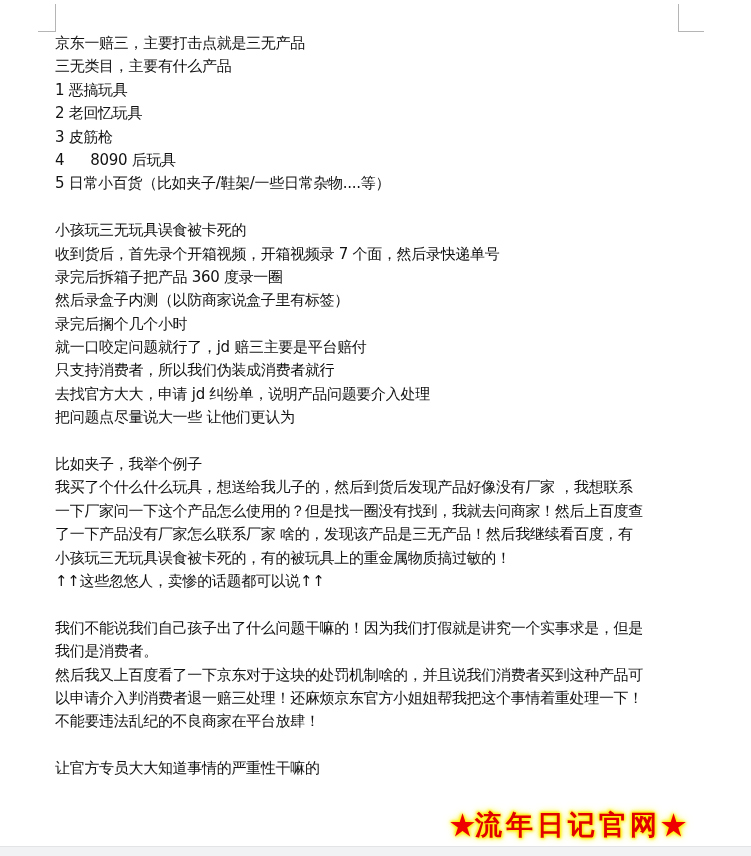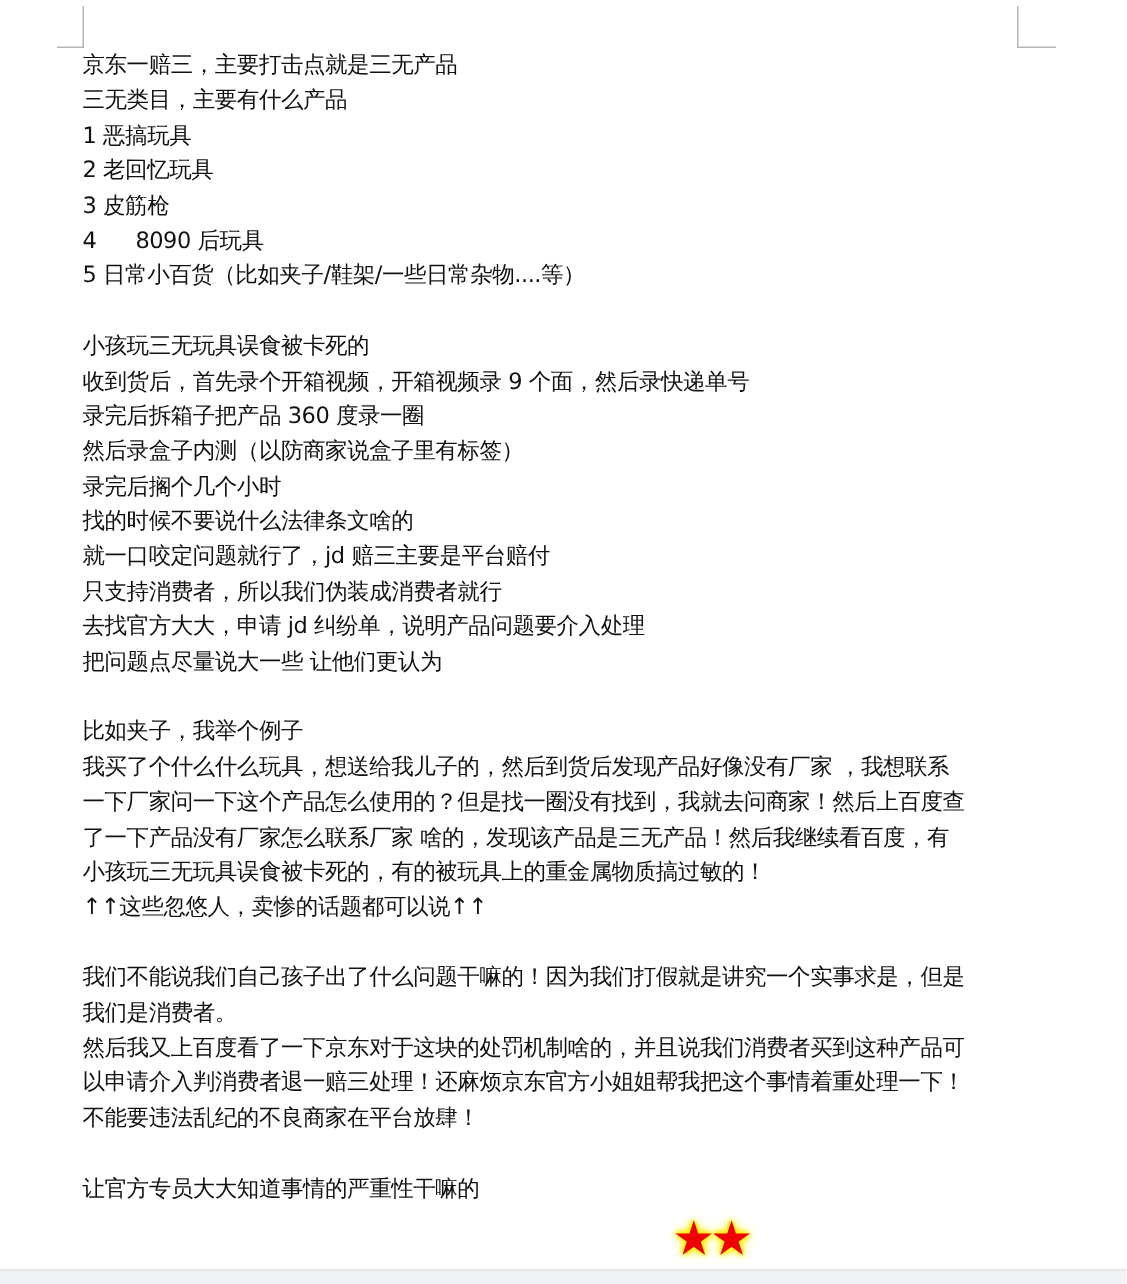--- a/index.html
+++ b/index.html
@@ -56,25 +56,24 @@
   <div class="doc">
     <div class="line">京东一赔三，主要打击点就是三无产品</div>
     <div class="line">三无类目，主要有什么产品</div>
     <div class="line">1 恶搞玩具</div>
     <div class="line">2 老回忆玩具</div>
     <div class="line">3 皮筋枪</div>
     <div class="line"><span>4</span><span class="tab"></span><span>8090 后玩具</span></div>
     <div class="line">5 日常小百货（比如夹子/鞋架/一些日常杂物....等）</div>
     <div class="line blank"></div>
     <div class="line">小孩玩三无玩具误食被卡死的</div>
-    <div class="line">收到货后，首先录个开箱视频，开箱视频录 9 个面，然后录快递单号</div>
+    <div class="line">收到货后，首先录个开箱视频，开箱视频录 7 个面，然后录快递单号</div>
     <div class="line">录完后拆箱子把产品 360 度录一圈</div>
     <div class="line">然后录盒子内测（以防商家说盒子里有标签）</div>
     <div class="line">录完后搁个几个小时</div>
-    <div class="line">找的时候不要说什么法律条文啥的</div>
     <div class="line">就一口咬定问题就行了，jd 赔三主要是平台赔付</div>
     <div class="line">只支持消费者，所以我们伪装成消费者就行</div>
     <div class="line">去找官方大大，申请 jd 纠纷单，说明产品问题要介入处理</div>
     <div class="line">把问题点尽量说大一些  让他们更认为</div>
     <div class="line blank"></div>
     <div class="line">比如夹子，我举个例子</div>
     <div class="line">我买了个什么什么玩具，想送给我儿子的，然后到货后发现产品好像没有厂家 ，我想联系</div>
     <div class="line">一下厂家问一下这个产品怎么使用的？但是找一圈没有找到，我就去问商家！然后上百度查</div>
     <div class="line">了一下产品没有厂家怎么联系厂家 啥的，发现该产品是三无产品！然后我继续看百度，有</div>
     <div class="line">小孩玩三无玩具误食被卡死的，有的被玩具上的重金属物质搞过敏的！</div>
@@ -84,17 +83,18 @@
     <div class="line">我们是消费者。</div>
     <div class="line">然后我又上百度看了一下京东对于这块的处罚机制啥的，并且说我们消费者买到这种产品可</div>
     <div class="line">以申请介入判消费者退一赔三处理！还麻烦京东官方小姐姐帮我把这个事情着重处理一下！</div>
     <div class="line">不能要违法乱纪的不良商家在平台放肆！</div>
     <div class="line blank"></div>
     <div class="line">让官方专员大大知道事情的严重性干嘛的</div>
   </div>
 
   <div class="watermark">
     <span class="star">★</span>
+    <span>流年日记官网</span>
     <span class="star">★</span>
   </div>
 </div>
 
 <div class="bottom-bar"></div>
 
 </body></html>

